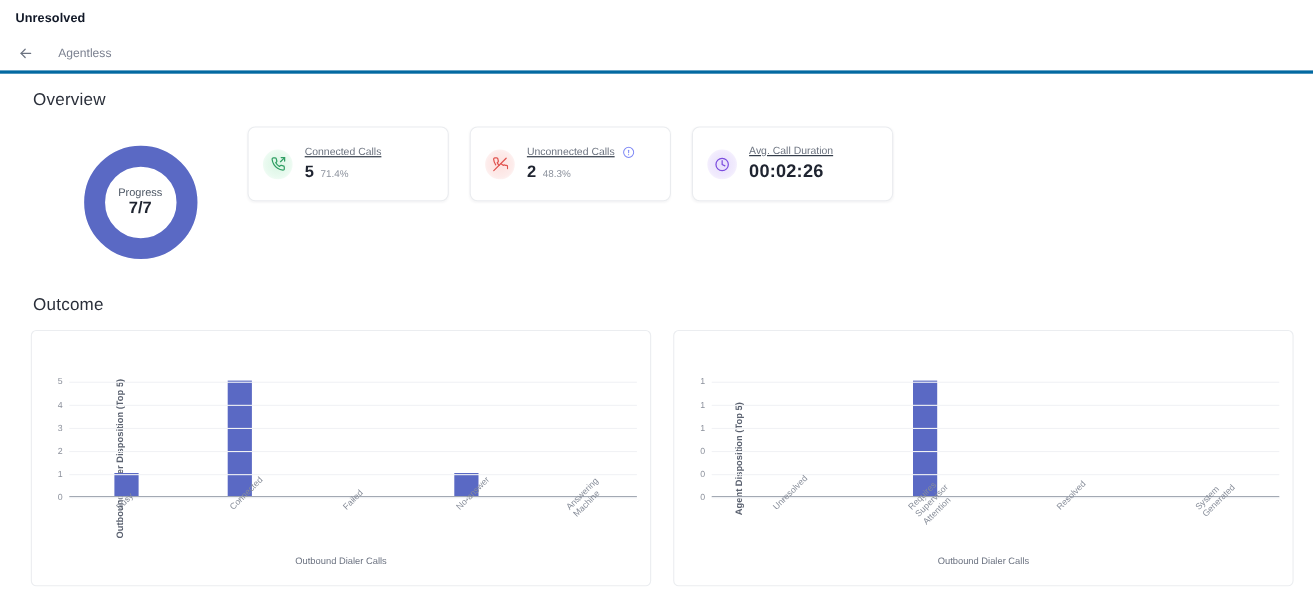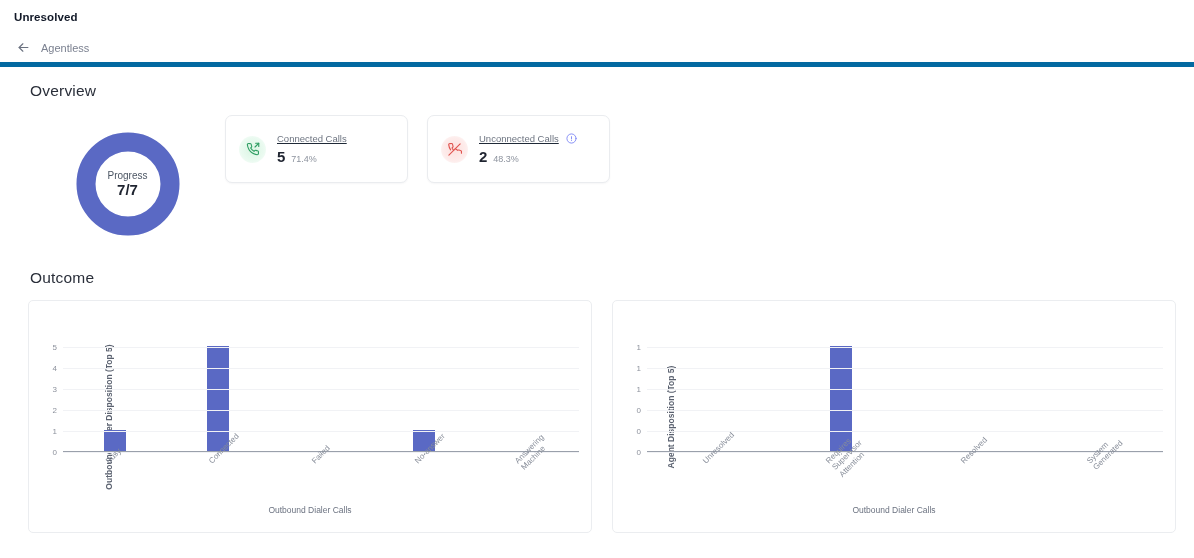--- a/index.html
+++ b/index.html
@@ -23,23 +23,23 @@
   .topbar-title {
     font-size: 11.5px;
     font-weight: bold;
     color: #111827;
     letter-spacing: .1px;
   }
   .breadcrumb-bar {
     height: 34px;
     display: flex;
     align-items: center;
-    gap: 9px;
+    gap: 21px;
     padding: 0 0 0 14px;
-    border-bottom: 5px solid #0369a1;
+    border-bottom: 3px solid #0369a1;
     background: #ffffff;
   }
   .back-btn {
     width: 18px; height: 18px;
     display: flex; align-items: center; justify-content: center;
     color: #6b7280;
     cursor: pointer;
   }
   .crumb-label {
     font-size: 11px;
@@ -304,20 +304,36 @@
               </svg>
           </span>
         </div>
         <div class="stat-nums">
           <span class="stat-value">2</span>
           <span class="stat-pct">48.3%</span>
         </div>
       </div>
     </div>
 
+    <div class="stat-card">
+      <span class="stat-icon icon-purple">
+        <svg width="15" height="15" viewBox="0 0 24 24" fill="none" stroke="#7c4dde" stroke-width="1.8" stroke-linecap="round" stroke-linejoin="round">
+            <circle cx="12" cy="12" r="9"></circle>
+            <polyline points="12 6.5 12 12 16 14"></polyline>
+          </svg>
+      </span>
+      <div class="stat-body">
+        <div class="stat-head">
+          <span class="stat-label">Avg. Call Duration</span>
+        </div>
+        <div class="stat-nums">
+          <span class="stat-value wide">00:02:26</span>
+        </div>
+      </div>
+    </div>
 
   </div>
 </div>
 
 <div class="section-title" id="outcome-title">Outcome</div>
 
 <div class="charts-row">
 
   <div class="chart-card">
     <div class="chart-inner">

